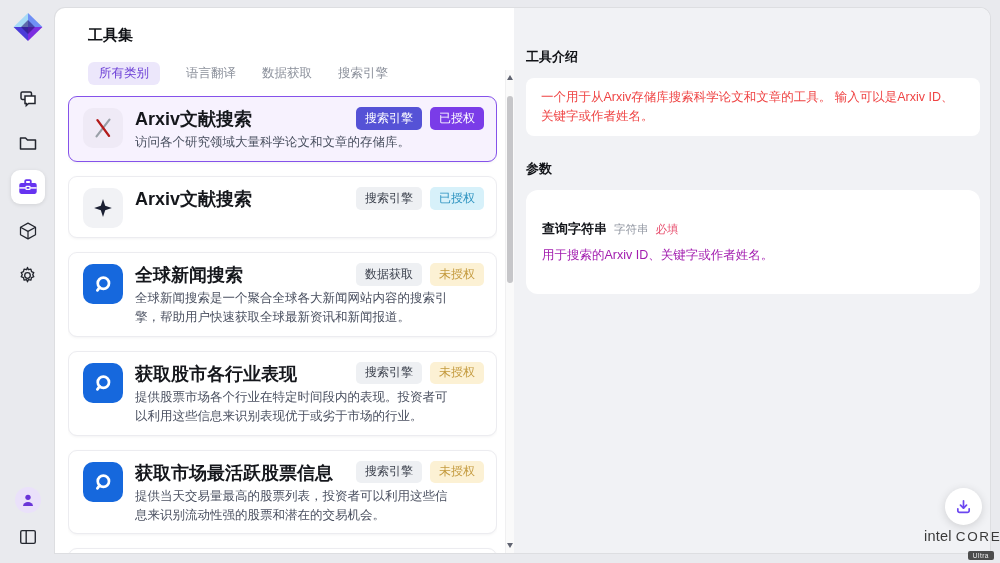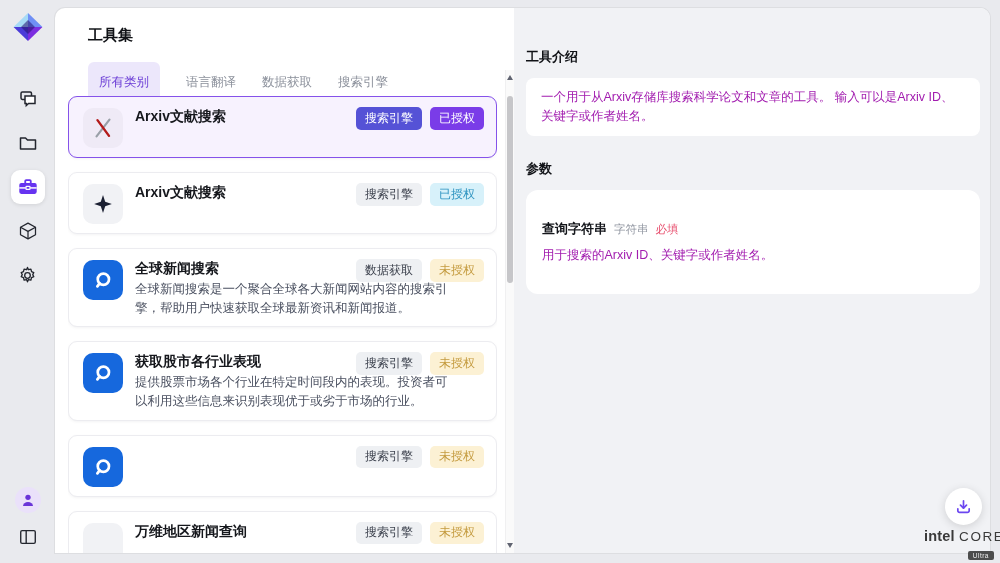--- a/index.html
+++ b/index.html
@@ -24,33 +24,33 @@
   
   .window{ position:absolute; left:55px; top:8px; width:935px; height:545px;
            background:#fff; border-radius:10px 10px 0 0; overflow:hidden; display:flex;
            box-shadow:0 0 0 1px rgba(0,0,0,.05); }
 
   
   .list-pane{ width:450px; position:relative; height:100%; flex:none; }
   .lp-title{ position:absolute; left:33px; top:18px; font-size:15px; font-weight:bold; color:#101216; }
   .tabs{ position:absolute; left:33px; top:54px; display:flex; align-items:center; gap:26px; }
   .tab{ font-size:12.5px; color:#8b909b; cursor:pointer; white-space:nowrap; }
-  .tab.active{ background:#ece7fb; color:#6c3fd6; padding:12px 11px; border-radius:6px; }
+  .tab.active{ background:#ece7fb; color:#6c3fd6; padding:3px 11px; border-radius:6px; }
   .cards{ position:absolute; left:13px; right:8px; top:88px; bottom:0; overflow:hidden;
           display:flex; flex-direction:column; gap:14px; }
   .card{ position:relative; background:#fff; border:1px solid #ececf0; border-radius:9px;
          padding:9px 14px; display:flex; gap:12px; box-shadow:0 1px 3px rgba(17,24,39,.05);
          cursor:pointer; flex:none; }
   .card.selected{ border:1.5px solid #8552ea; background:#f7f2fe; }
   .card-icon{ width:40px; height:40px; border-radius:10px; background:#f1f2f5; flex:none;
               display:flex; align-items:center; justify-content:center; margin-top:2px; }
   .card.selected .card-icon{ background:#efeaf6; }
   .card-icon.blue{ background:#1668dd; }
   .card-body{ max-width:322px; padding-top:1px; }
-  .card-title{ font-size:14px; font-weight:bold; color:#15171c; line-height:1.35; }
+  .card-title{ font-size:18px; font-weight:bold; color:#15171c; line-height:1.35; }
   .card-desc{ margin-top:2px; font-size:12.5px; color:#4a5060; line-height:1.5; }
   .badges{ position:absolute; top:10px; right:12px; display:flex; gap:8px; }
   .badge{ font-size:12px; padding:3.5px 9px; border-radius:5px; white-space:nowrap; line-height:1.3; }
   .badge.cat{ background:#eef0f3; color:#3f4450; }
   .badge.cat-solid{ background:#5552d6; color:#fff; }
   .badge.auth-solid{ background:#7a3ce8; color:#fff; }
   .badge.auth-cyan{ background:#d7f1fa; color:#2d93c0; }
   .badge.auth-yellow{ background:#fcf1d4; color:#c49b3f; }
 
   
@@ -59,35 +59,35 @@
   .sb-arrow{ position:absolute; left:1px; width:0; height:0; border-left:3.5px solid transparent; border-right:3.5px solid transparent; }
   .sb-arrow.up{ top:5px; border-bottom:5px solid #606471; }
   .sb-arrow.down{ bottom:5px; border-top:5px solid #606471; }
   .sb-thumb{ position:absolute; left:1px; top:26px; width:6px; height:187px; background:#c6c6c9; border-radius:3px; }
 
   
   .detail-pane{ flex:1; background:#f1f2f5; padding:16px 10px 0 12px; position:relative; }
   .dp-title{ font-size:14px; font-weight:bold; color:#101216; }
   .dp-section{ font-size:13px; font-weight:bold; color:#101216; margin-top:24px; }
   .dp-box{ margin-top:12px; background:#fff; border-radius:8px; padding:10px 15px;
-           font-size:12.5px; color:#a21caf; line-height:1.5; }
+           font-size:12.5px; color:#ef4444; line-height:1.5; }
   .param-box{ margin-top:12px; background:#fff; border-radius:12px; padding:30px 16px; }
   .param-head{ display:flex; align-items:baseline; gap:7px; }
   .param-name{ font-size:13px; font-weight:bold; color:#15171c; }
   .param-type{ font-size:11.5px; color:#9398a3; }
   .param-req{ font-size:11.5px; color:#e8506f; }
   .param-desc{ margin-top:9px; font-size:12.5px; color:#a21caf; }
 
   
   .fab{ position:absolute; left:945px; top:488px; width:37px; height:37px; border-radius:50%;
         background:#fff; box-shadow:0 2px 10px rgba(0,0,0,.14); display:flex; align-items:center;
         justify-content:center; cursor:pointer; }
   .intel{ position:absolute; left:924px; top:528px; width:70px; text-align:right; color:#3a3a3a; }
   .intel-line{ font-size:14.5px; letter-spacing:.2px; white-space:nowrap; }
-  .intel-word{ font-weight:bold; }
+  .intel-word{ font-weight:normal; }
   .core-word{ text-transform:uppercase; letter-spacing:1.6px; font-weight:400; font-size:13.5px; }
   .intel-badge{ display:inline-block; margin-top:1px; background:#4c4c4c; color:#f2f2f2;
                 font-size:6.5px; letter-spacing:.5px; padding:1px 5px; border-radius:2px; }
 </style>
 </head>
 <body>
 
 <div class="rail">
   <div class="logo">
     <svg width="30" height="30" viewBox="0 0 28 28">
@@ -165,20 +165,21 @@
 
       <div class="card selected">
         <div class="card-icon">
           <svg width="24" height="24" viewBox="0 0 26 26">
             <line x1="20" y1="4" x2="6" y2="22" stroke="#9aa0a8" stroke-width="2.4" stroke-linecap="round"></line>
             <line x1="7" y1="4.5" x2="19.5" y2="21.5" stroke="#b31b1b" stroke-width="2.6" stroke-linecap="round"></line>
           </svg>
         </div>
         <div class="card-body">
           <div class="card-title">Arxiv文献搜索</div>
+          <div class="card-desc">访问各个研究领域大量科学论文和文章的存储库。</div>
         </div>
         <div class="badges">
           <span class="badge cat-solid">搜索引擎</span>
           <span class="badge auth-solid">已授权</span>
         </div>
       </div>
 
       <div class="card">
         <div class="card-icon">
           <svg width="22" height="22" viewBox="0 0 26 26">
@@ -227,20 +228,24 @@
           <span class="badge auth-yellow">未授权</span>
         </div>
       </div>
 
       <div class="card">
         <div class="card-icon blue">
           <svg width="24" height="24" viewBox="0 0 32 32">
             <circle cx="16.5" cy="15" r="7.5" fill="none" stroke="#fff" stroke-width="3.6"></circle>
             <line x1="11.5" y1="20.5" x2="8.5" y2="24.5" stroke="#fff" stroke-width="3.6" stroke-linecap="round"></line>
           </svg>
+        </div>
+        <div class="card-body">
+          <div class="card-title">获取市场最活跃股票信息</div>
+          <div class="card-desc">提供当天交易量最高的股票列表，投资者可以利用这些信息来识别流动性强的股票和潜在的交易机会。</div>
         </div>
         <div class="badges">
           <span class="badge cat">搜索引擎</span>
           <span class="badge auth-yellow">未授权</span>
         </div>
       </div>
 
       <div class="card">
         <div class="card-icon">
           

